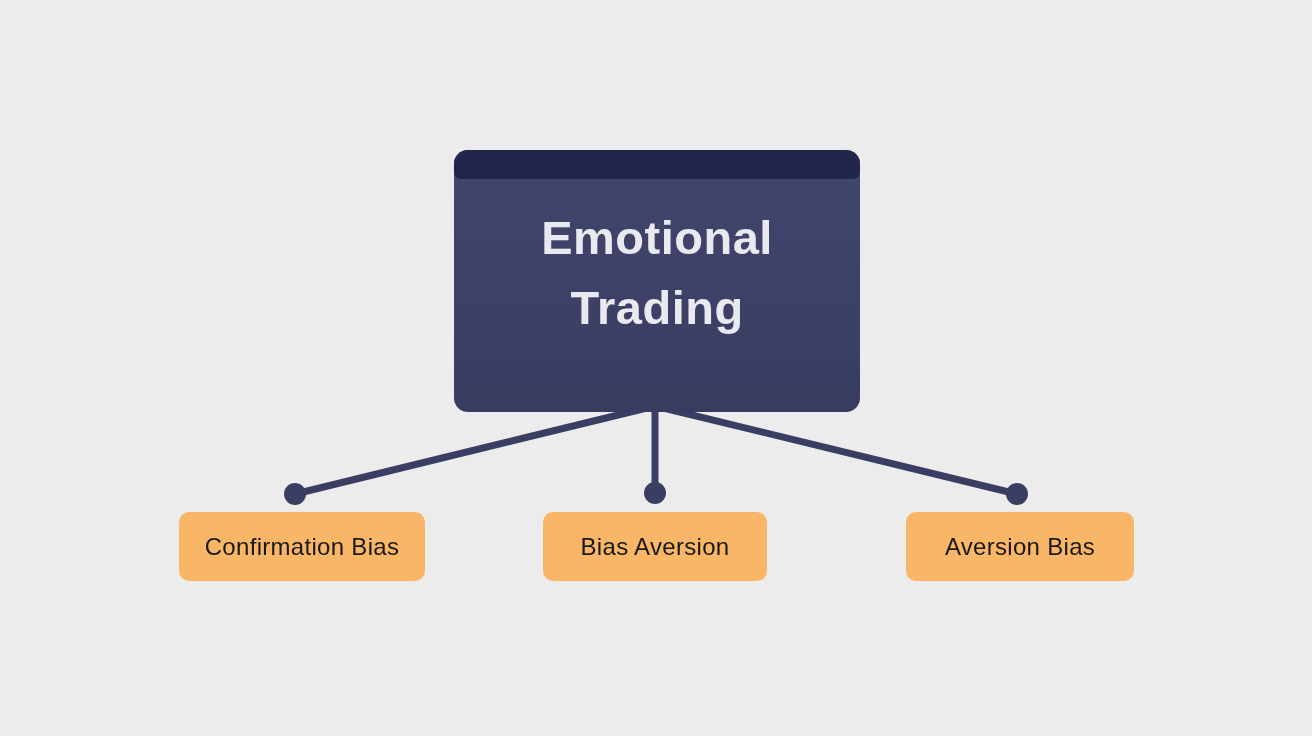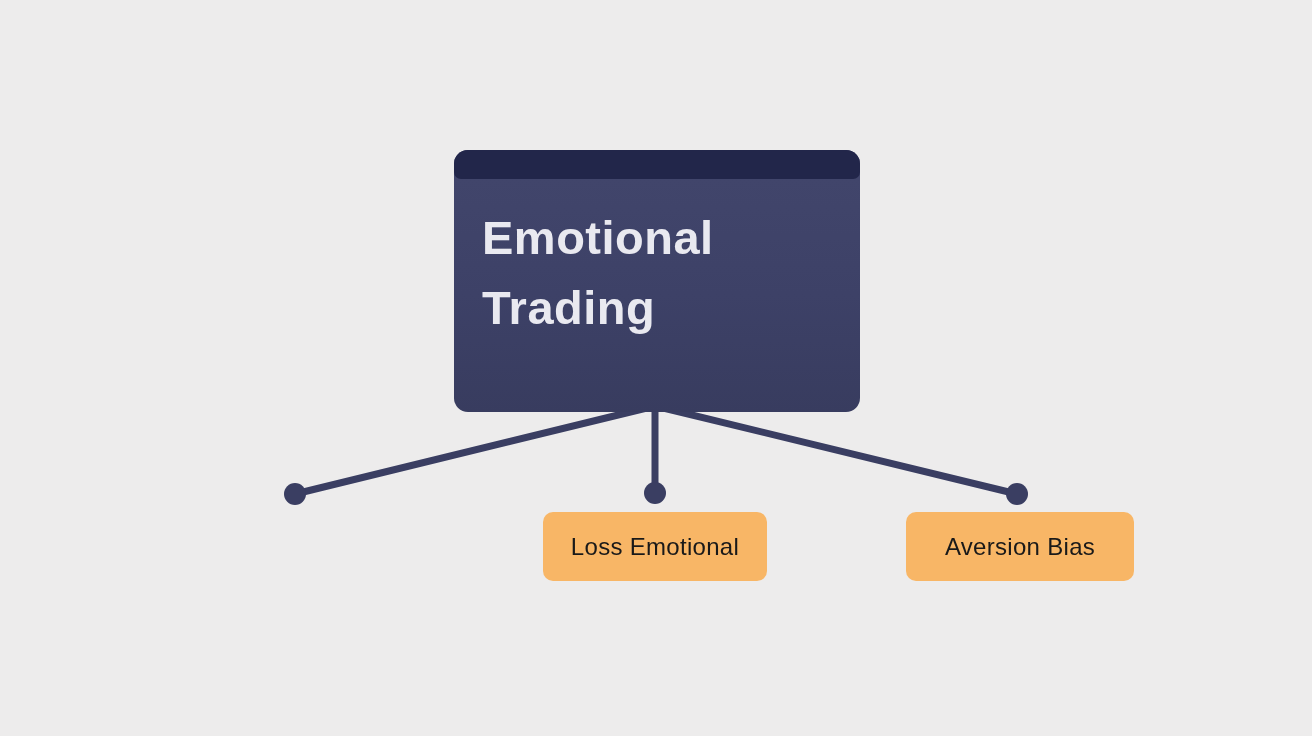--- a/index.html
+++ b/index.html
@@ -56,21 +56,21 @@
     width:100%;height:29px;
     background:var(--root-lid);
     border-radius:14px 14px 7px 7px;
   }
   .root-label{
     position:relative;
     color:var(--root-text);
     font-size:47px;
     font-weight:bold;
     line-height:1.5;
-    text-align:left;
+    text-align:center;
     letter-spacing:0.5px;
   }
   .child-box{
     position:absolute;
     top:512px;
     height:69px;
     background:var(--child-box);
     border-radius:10px;
     display:flex;
     align-items:center;
@@ -100,22 +100,25 @@
     <circle cx="295" cy="494" r="11"></circle>
     <circle cx="655" cy="493" r="11"></circle>
     <circle cx="1017" cy="494" r="11"></circle>
   </svg>
 
   <div class="root-box">
     <div class="root-lid"></div>
     <div class="root-label">Emotional Trading</div>
   </div>
 
+  <div class="child-box pos-0">
+    <span class="child-label">Confirmation Bias</span>
+  </div>
 
   <div class="child-box pos-1">
-    <span class="child-label">Loss Emotional</span>
+    <span class="child-label">Bias Aversion</span>
   </div>
 
   <div class="child-box pos-2">
     <span class="child-label">Aversion Bias</span>
   </div>
 
 </div>
 
 </body></html>

